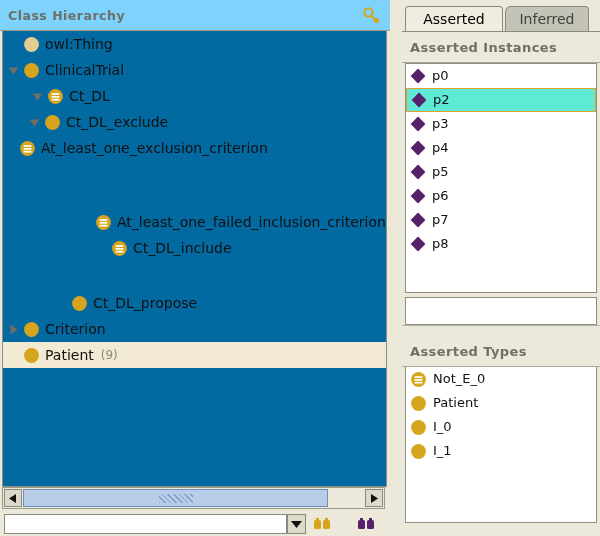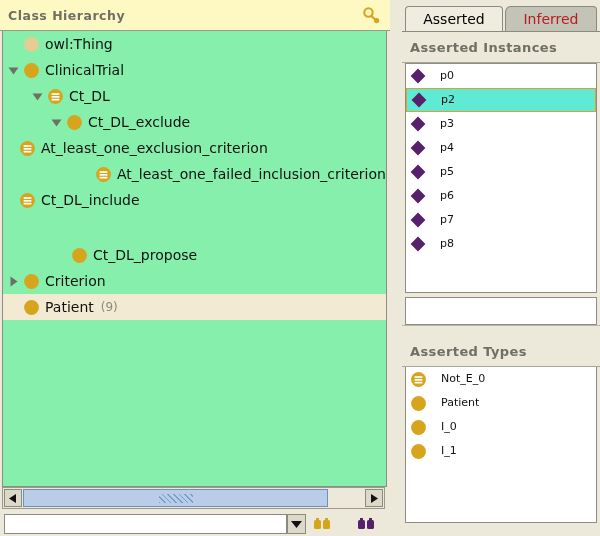--- a/index.html
+++ b/index.html
@@ -8,33 +8,33 @@
     background:#ece9da;
     font-family:"DejaVu Sans","Liberation Sans",sans-serif;
     font-size:13px;color:#000;
     -webkit-font-smoothing:none;
   }
   .app{position:relative;width:600px;height:536px;}
 
   
   .left-pane{position:absolute;left:0;top:0;width:390px;height:536px;background:#ece9da;}
   .panel-header{
-    position:relative;height:30px;background:#fef9c3;
+    position:relative;height:30px;background:#7dd3fc;
     border-bottom:1px solid #9a9a8c;
     display:flex;align-items:center;
   }
   .panel-header .title{
     font-size:12.5px;font-weight:bold;color:#6f6f66;letter-spacing:.5px;
     margin-left:8px;
   }
   .header-icon{position:absolute;right:9px;top:6px;width:20px;height:20px;}
 
   .tree-box{
     position:absolute;left:2px;top:31px;width:383px;height:455px;
-    background:#86efac;border:1px solid #8e8e80;border-top:none;
+    background:#0369a1;border:1px solid #8e8e80;border-top:none;
     overflow:hidden;
   }
   .tree-row{
     position:relative;height:26px;line-height:26px;white-space:nowrap;
     display:flex;align-items:center;
   }
   .tree-row.sel{background:#f2ead2;}
   .twisty{width:13px;height:13px;flex:0 0 13px;margin-right:3px;}
   .node-label{font-size:14px;color:#111;margin-left:5px;}
   .node-count{font-size:12px;color:#8a8a7d;margin-left:7px;}
@@ -81,39 +81,39 @@
   
   .right-pane{position:absolute;left:402px;top:0;width:198px;height:536px;background:#ece9da;}
   .tabstrip{position:relative;height:32px;}
   .tab{
     position:absolute;top:6px;height:25px;box-sizing:border-box;
     font-size:14px;display:flex;align-items:center;justify-content:center;
     border:1px solid #8b8b7d;border-bottom:none;
   }
   .tab.active{left:3px;width:98px;background:#efece0;color:#000;z-index:2;
     border-radius:4px 4px 0 0;}
-  .tab.inactive{left:103px;width:92px;background:#c3c3b8;color:#b91c1c;
+  .tab.inactive{left:103px;width:84px;background:#c3c3b8;color:#404040;
     border-radius:6px 4px 0 0;}
   .tab-underline{position:absolute;left:0;top:31px;width:198px;height:1px;background:#8b8b7d;}
 
   .sub-header{
     height:30px;display:flex;align-items:center;background:#ece9da;
     border-bottom:1px solid #a8a89a;
   }
   .sub-header .t{font-size:13px;font-weight:bold;color:#6f6f66;margin-left:8px;letter-spacing:.4px;}
 
   .list-box{
     margin:0 3px;background:#fff;border:1px solid #8e8e80;
     overflow:hidden;box-sizing:border-box;
   }
   .inst-list{height:230px;}
   .li{height:24px;line-height:24px;display:flex;align-items:center;padding-left:4px;
       box-sizing:border-box;white-space:nowrap;}
   .li.sel{background:#5eead4;border:1px solid #e0a12a;}
-  .li .lbl{font-size:11px;margin-left:14px;color:#111;}
+  .li .lbl{font-size:13px;margin-left:6px;color:#111;}
 
   .mini-field{
     margin:4px 3px 0 3px;height:28px;background:#fff;border:1px solid #8e8e80;
     box-sizing:border-box;
   }
   .types-list{height:156px;border-top:none;}
 
   .spacer-band{height:10px;background:#ece9da;border-top:1px solid #b7b7a8;}
 
   svg{display:block;}
@@ -170,21 +170,21 @@
           <span class="ic">
             <svg width="17" height="17" viewBox="0 0 17 17">
               <circle cx="8.5" cy="8.5" r="7.4" fill="#d6a51d"></circle>
               <rect x="4.6" y="5.2" width="7.8" height="1.7" fill="#fff"></rect>
               <rect x="4.6" y="8" width="7.8" height="1.7" fill="#fff"></rect>
               <rect x="4.6" y="10.8" width="7.8" height="1.7" fill="#fff"></rect>
             </svg>
           </span>
           <span class="node-label">Ct_DL</span>
         </div>
-        <div class="tree-row" style="padding-left: 47px;">
+        <div class="tree-row" style="padding-left: 25px;">
           <span class="twisty">
             <svg width="13" height="13" viewBox="0 0 13 13">
               <polygon points="1.5,3.5 11.5,3.5 6.5,10.5" fill="#6f6f66"></polygon>
             </svg>
           </span>
           <span class="ic">
             <svg width="17" height="17" viewBox="0 0 17 17">
               <circle cx="8.5" cy="8.5" r="7.4" fill="#d6a51d"></circle>
             </svg>
           </span>
@@ -197,35 +197,35 @@
           <span class="ic">
             <svg width="17" height="17" viewBox="0 0 17 17">
               <circle cx="8.5" cy="8.5" r="7.4" fill="#d6a51d"></circle>
               <rect x="4.6" y="5.2" width="7.8" height="1.7" fill="#fff"></rect>
               <rect x="4.6" y="8" width="7.8" height="1.7" fill="#fff"></rect>
               <rect x="4.6" y="10.8" width="7.8" height="1.7" fill="#fff"></rect>
             </svg>
           </span>
           <span class="node-label">At_least_one_exclusion_criterion</span>
         </div>
-        <div class="tree-row" style="padding-left: 76px;">
+        <div class="tree-row" style="padding-left: 76px; margin-top: 48px;">
           <span class="twisty">
             <svg width="13" height="13" viewBox="0 0 13 13"></svg>
           </span>
           <span class="ic">
             <svg width="17" height="17" viewBox="0 0 17 17">
               <circle cx="8.5" cy="8.5" r="7.4" fill="#d6a51d"></circle>
               <rect x="4.6" y="5.2" width="7.8" height="1.7" fill="#fff"></rect>
               <rect x="4.6" y="8" width="7.8" height="1.7" fill="#fff"></rect>
               <rect x="4.6" y="10.8" width="7.8" height="1.7" fill="#fff"></rect>
             </svg>
           </span>
           <span class="node-label">At_least_one_failed_inclusion_criterion</span>
         </div>
-        <div class="tree-row" style="">
+        <div class="tree-row" style="padding-left: 52px; margin-left: 40px;">
           <span class="twisty">
             <svg width="13" height="13" viewBox="0 0 13 13"></svg>
           </span>
           <span class="ic">
             <svg width="17" height="17" viewBox="0 0 17 17">
               <circle cx="8.5" cy="8.5" r="7.4" fill="#d6a51d"></circle>
               <rect x="4.6" y="5.2" width="7.8" height="1.7" fill="#fff"></rect>
               <rect x="4.6" y="8" width="7.8" height="1.7" fill="#fff"></rect>
               <rect x="4.6" y="10.8" width="7.8" height="1.7" fill="#fff"></rect>
             </svg>

